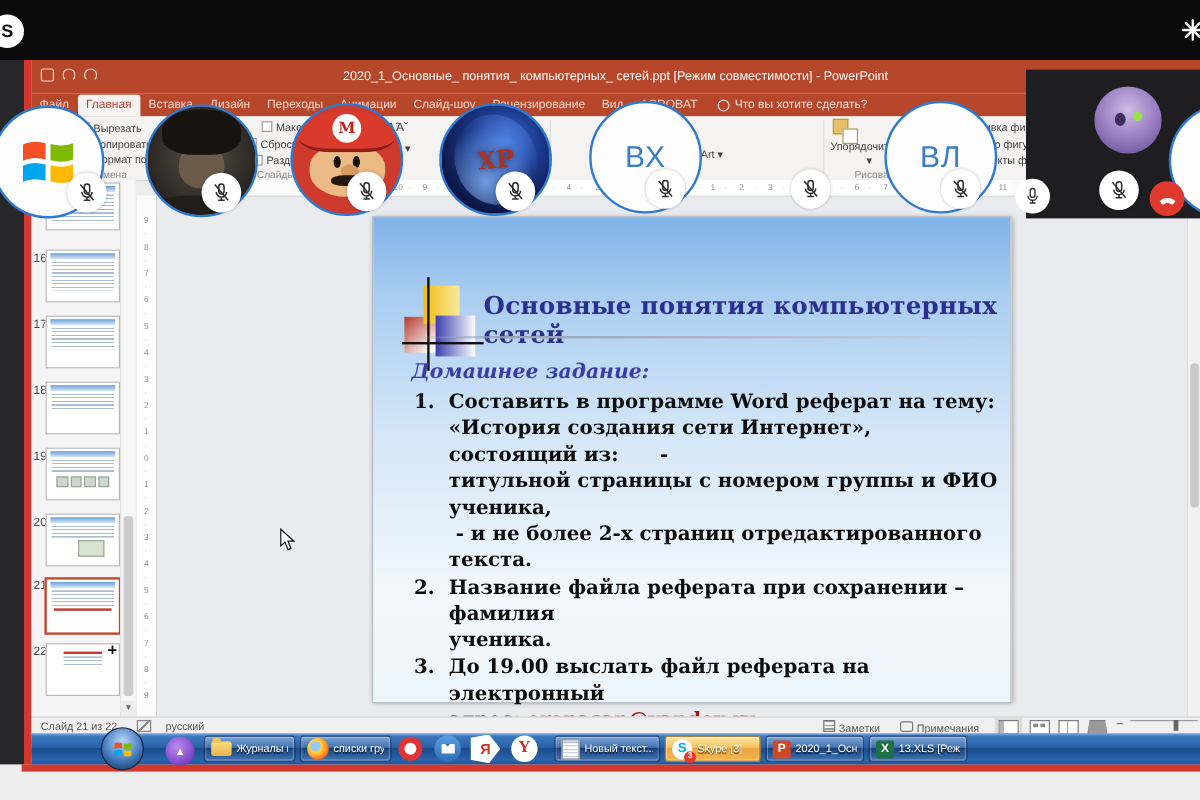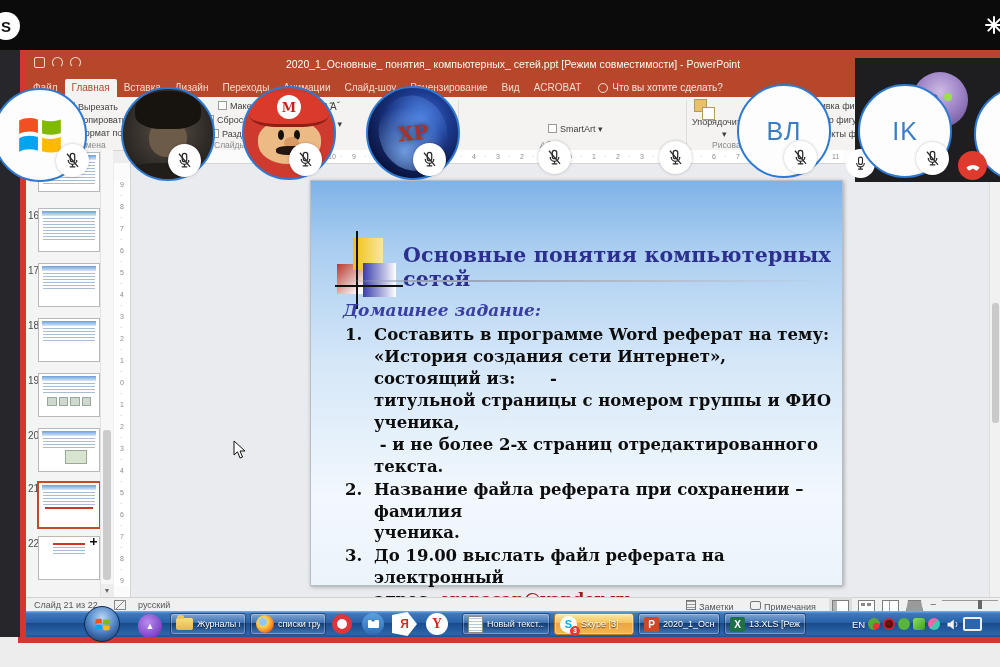--- a/index.html
+++ b/index.html
@@ -534,32 +534,20 @@
       <span class="lbl">Skype [3]</span>
     </div>
     <div class="tbtn" style="left:612px;width:82px">
       <span class="appsq" style="background:#d04727">P</span>
       <span class="lbl">2020_1_Осн...</span>
     </div>
     <div class="tbtn" style="left:698px;width:82px">
       <span class="appsq" style="background:#1e7145">X</span>
       <span class="lbl">13.XLS [Реж...</span>
     </div>
-    <div class="tray" style="left:826px">
-      <span class="en">EN</span>
-      <span class="tico" style="background:radial-gradient(circle at 70% 70%,#e33 0 30%,#5aa832 34%)"></span>
-      <span class="tico" style="background:radial-gradient(circle at 40% 40%,#7a1512,#3a0a08);border:2px solid #c23;box-sizing:border-box"></span>
-      <span class="tico" style="background:#58b43a"></span>
-      <span class="tico" style="background:linear-gradient(135deg,#8fe05a,#3f9e2a);border-radius:3px"></span>
-      <span class="tico" style="background:linear-gradient(135deg,#e86aa0 50%,#3ec8b4 50%)"></span>
-      <svg width="15" height="15" style="margin-left:2px">
-          <use href="#i-speaker" width="15" height="15"></use>
-        </svg>
-      <span class="mon"></span>
-    </div>
   </div>
   <div class="redbottom"></div>
   <div class="bottomstrip"></div>
 
   <div class="topbar">
     <div class="slogo">S</div>
     <div class="sparkle">
       <i></i>
         <i style="transform:rotate(45deg)"></i>
         <i style="transform:rotate(90deg)"></i>
@@ -594,25 +582,25 @@
     <div class="m-emb">M</div>
     <div class="m-eye" style="left:38%"></div>
       <div class="m-eye" style="left:55%"></div>
     <div class="m-nose"></div>
       <div class="m-mus"></div>
   </div>
   <div class="av xp" style="left:366px;top:86px">
     <div class="x-fl"></div>
     <span class="x-txt">ХР</span>
   </div>
+  <div class="av" style="left:491px;top:84px">
+    <span class="initials">ВХ</span>
+  </div>
   <div class="av" style="left:737px;top:84px">
     <span class="initials">ВЛ</span>
-  </div>
-  <div class="av" style="left:858px;top:84px">
-    <span class="initials">IK</span>
   </div>
   <div class="avpart"></div>
 
   <div class="mbadge" style="left:56px;top:144px">
       <svg width="19" height="19">
         <use href="#i-mic-off" width="19" height="19"></use>
       </svg>
     </div>
   <div class="mbadge" style="left:168px;top:144px">
       <svg width="19" height="19">

